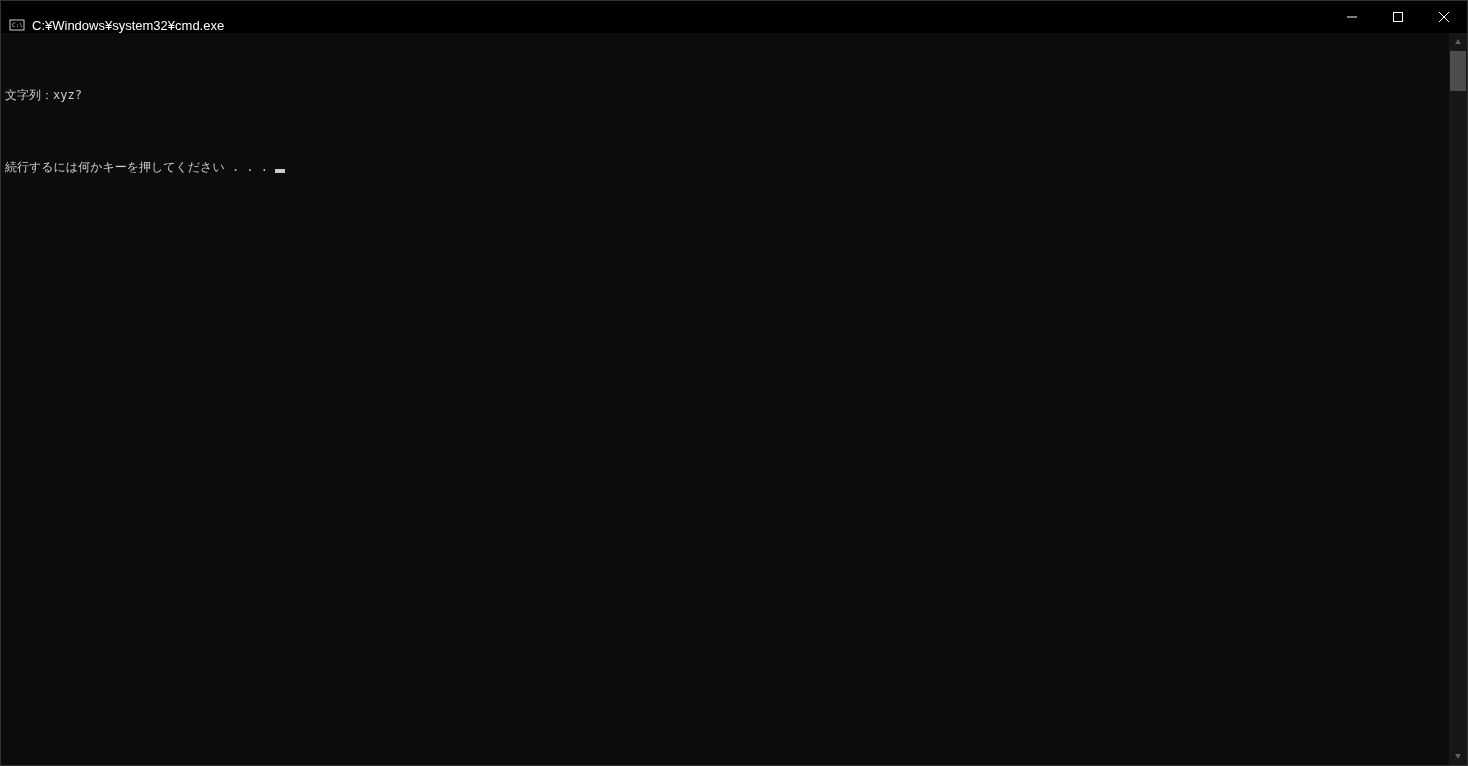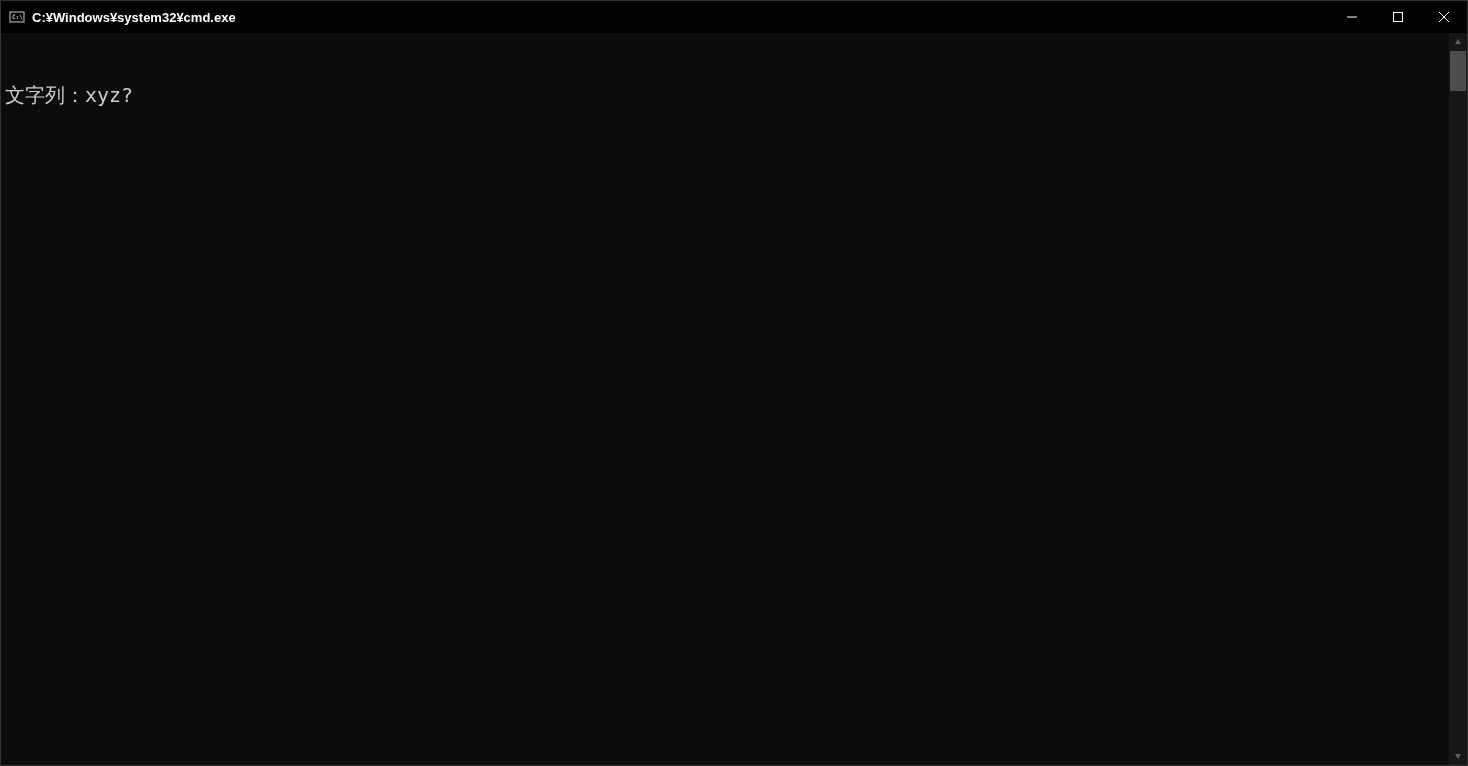--- a/index.html
+++ b/index.html
@@ -18,26 +18,25 @@
       width: 100%;
       height: 100%;
       display: flex;
       flex-direction: column;
       border: 1px solid #333;
     }
     .titlebar {
       height: 32px;
       background: #000;
       display: flex;
-      align-items: center;
+      align-items: flex-end;
       padding-left: 8px;
       color: #fff;
       font-family: "Segoe UI", sans-serif;
       font-size: 13px;
-      font-weight: bold;
     }
     .titlebar-icon {
       width: 16px;
       height: 16px;
       margin-right: 7px;
       display: flex;
       align-items: center;
       justify-content: center;
     }
     .titlebar-icon svg {
@@ -71,21 +70,21 @@
     .content-area {
       flex: 1;
       display: flex;
       position: relative;
       background: #0c0c0c;
     }
     .terminal {
       flex: 1;
       padding: 2px 4px;
       color: #cccccc;
-      font-size: 20px;
+      font-size: 12px;
       line-height: 24px;
       font-family: "MS Gothic", "Consolas", monospace;
       white-space: pre;
       overflow: hidden;
     }
     .terminal-line {
       white-space: pre;
     }
     .cursor {
       display: inline-block;
@@ -161,20 +160,21 @@
         <svg viewBox="0 0 10 10">
             <line x1="0" y1="0" x2="10" y2="10"></line>
             <line x1="10" y1="0" x2="0" y2="10"></line>
           </svg>
       </div>
     </div>
   </div>
   <div class="content-area">
     <div class="terminal">
       <div class="terminal-line">文字列：xyz?</div>
+      <div class="terminal-line"><span>続行するには何かキーを押してください . . . </span><span class="cursor"></span></div>
     </div>
     <div class="scrollbar">
       <div class="scroll-arrow">
         <svg viewBox="0 0 8 8">
             <polygon points="4,1 7,6 1,6"></polygon>
           </svg>
       </div>
       <div class="scroll-track">
         <div class="scroll-thumb"></div>
       </div>

